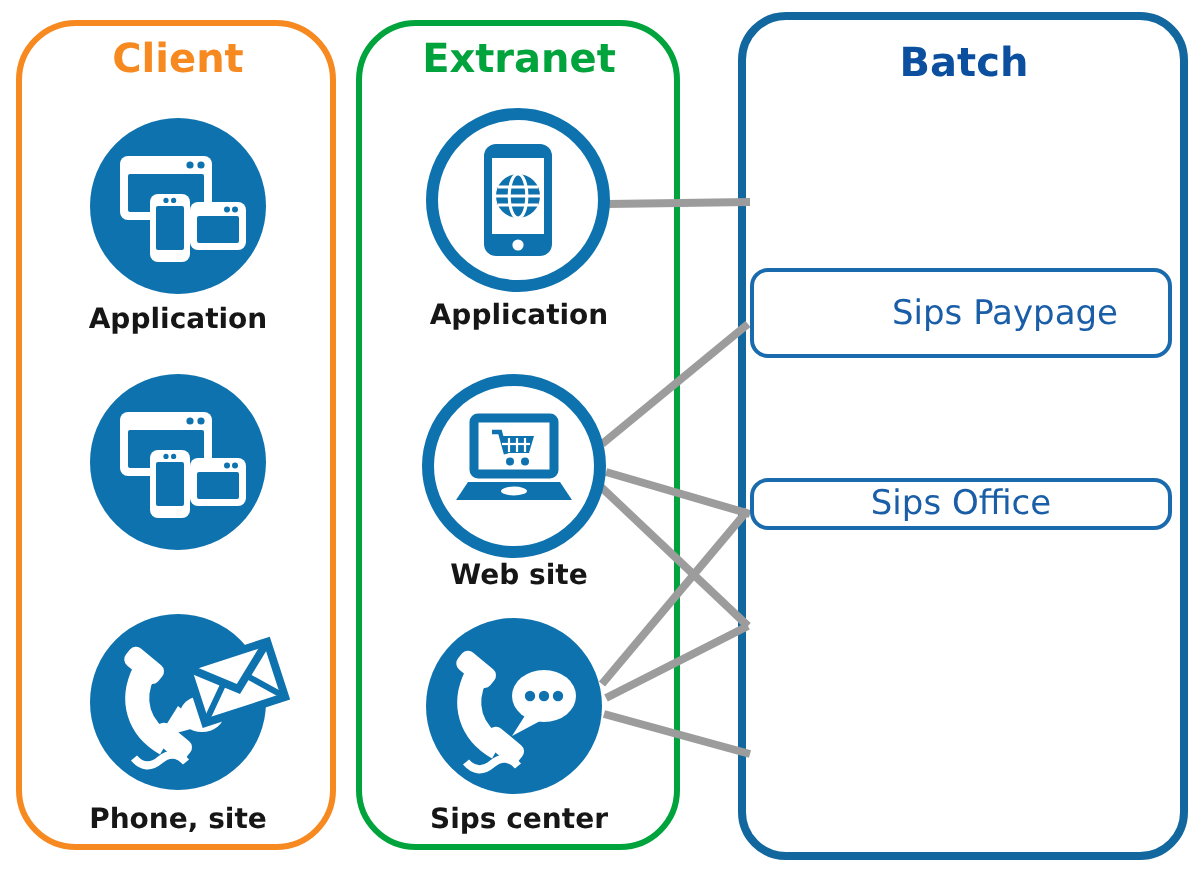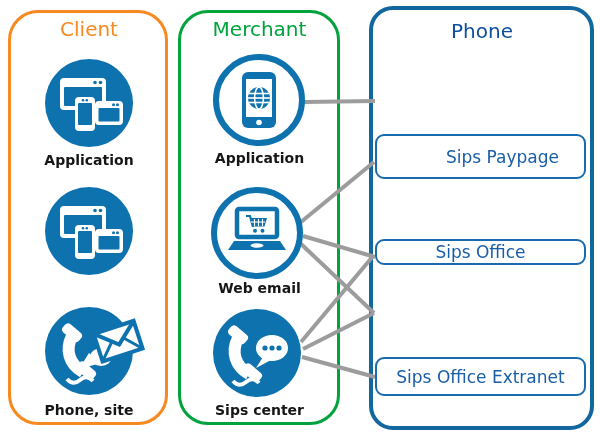--- a/index.html
+++ b/index.html
@@ -6,21 +6,21 @@
   #canvas{
     position:relative;width:600px;height:436px;background:#fff;overflow:hidden;
     font-family:"DejaVu Sans","Liberation Sans",sans-serif;
   }
   
   .panel{position:absolute;box-sizing:border-box;background:transparent;z-index:2;}
   .panel.client{left:8px;top:10px;width:160px;height:415px;border:3px solid var(--client-accent,#F6891F);border-radius:30px;}
   .panel.merchant{left:178px;top:10px;width:162px;height:415px;border:3px solid var(--merchant-accent,#00A33C);border-radius:30px;}
   .panel.sips{left:369px;top:6px;width:225px;height:424px;border:4px solid var(--sips-accent,#11679E);border-radius:24px;}
   
-  .col-title{position:absolute;z-index:5;text-align:center;font-weight:normal;font-size:20px;letter-spacing:0;}
+  .col-title{position:absolute;z-index:5;text-align:center;font-weight:bold;font-size:20px;letter-spacing:0;}
   .client-title{left:9px;top:17px;width:160px;color:var(--client-accent,#F6891F);}
   .merchant-title{left:179px;top:17px;width:161px;color:var(--merchant-accent,#00A33C);}
   .sips-title{left:371px;top:19px;width:222px;color:var(--sips-title,#0B4F9E);}
   
   .icon{position:absolute;z-index:4;}
   .node-label{position:absolute;z-index:5;text-align:center;font-weight:bold;font-size:14px;color:#161616;}
   .lbl-c{left:9px;width:160px;}
   .lbl-m{left:179px;width:161px;}
   
   .service{
@@ -46,22 +46,22 @@
       <line x1="301" y1="342" x2="374" y2="255" class="edge"></line>
       <line x1="303" y1="349" x2="374" y2="313" class="edge"></line>
       <line x1="302" y1="357" x2="375" y2="377" class="edge"></line>
     </svg>
 
   <div class="panel client"></div>
   <div class="panel merchant"></div>
   <div class="panel sips"></div>
 
   <div class="col-title client-title">Client</div>
-  <div class="col-title merchant-title">Merchant</div>
-  <div class="col-title sips-title">Phone</div>
+  <div class="col-title merchant-title">Extranet</div>
+  <div class="col-title sips-title">Batch</div>
 
   <svg class="icon" style="left:41px;top:55px;" width="96" height="96" viewBox="0 0 96 96">
     <circle cx="48" cy="48" r="44" fill="#0E72AE"></circle>
     <rect x="19" y="23" width="46" height="32" rx="4" fill="#fff"></rect>
     <rect x="23" y="32" width="38" height="19" rx="1" fill="#0E72AE"></rect>
     <circle cx="54" cy="27.5" r="1.8" fill="#0E72AE"></circle>
       <circle cx="59.5" cy="27.5" r="1.8" fill="#0E72AE"></circle>
     <rect x="54" y="46" width="28" height="24" rx="4" fill="#fff"></rect>
     <rect x="57.5" y="53" width="21" height="13.5" rx="1" fill="#0E72AE"></rect>
     <circle cx="72.5" cy="49.8" r="1.5" fill="#0E72AE"></circle>
@@ -129,33 +129,32 @@
       <line x1="45.5" y1="34" x2="45.5" y2="41"></line>
       <line x1="49.5" y1="34" x2="49.5" y2="41"></line>
       <line x1="53.5" y1="34" x2="53.5" y2="41"></line>
       <line x1="42" y1="37" x2="56" y2="37"></line>
     </g>
     <circle cx="46" cy="45.8" r="2" fill="#0E72AE"></circle>
     <circle cx="53.5" cy="45.8" r="2" fill="#0E72AE"></circle>
     <path d="M25 56 h46 l6 9 h-58 z" fill="#0E72AE"></path>
     <ellipse cx="48" cy="60.5" rx="6.5" ry="2.2" fill="#fff"></ellipse>
   </svg>
-  <div class="node-label lbl-m" style="top:280px;">Web email</div>
+  <div class="node-label lbl-m" style="top:280px;">Web site</div>
 
   <svg class="icon" style="left:209px;top:305px;" width="96" height="96" viewBox="0 0 96 96">
     <circle cx="48" cy="48" r="44" fill="#0E72AE"></circle>
     <ellipse cx="63" cy="43" rx="16" ry="13" fill="#fff"></ellipse>
     <path d="M54 52 L47 63 L62 55 Z" fill="#fff"></path>
     <circle cx="56" cy="43" r="2.6" fill="#0E72AE"></circle>
     <circle cx="63" cy="43" r="2.6" fill="#0E72AE"></circle>
     <circle cx="70" cy="43" r="2.6" fill="#0E72AE"></circle>
     <path d="M29 33 C 22 47 26 61 40 69" fill="none" stroke="#fff" stroke-width="12"></path>
     <rect x="19" y="24" width="21" height="11" rx="4" transform="rotate(40 29 29)" fill="#fff"></rect>
     <rect x="33" y="62" width="21" height="11" rx="4" transform="rotate(40 43 67)" fill="#fff"></rect>
     <path d="M24 76 q6 7 13 1 q7 -6 13 1" stroke="#fff" stroke-width="4" fill="none"></path>
   </svg>
   <div class="node-label lbl-m" style="top:402px;">Sips center</div>
 
   <div class="service" style="top:134px;height:45px;padding-left:44px;">Sips Paypage</div>
   <div class="service" style="top:239px;height:26px;">Sips Office</div>
-  <div class="service" style="top:357px;height:39px;">Sips Office Extranet</div>
 
 </div>
 
 </body></html>

